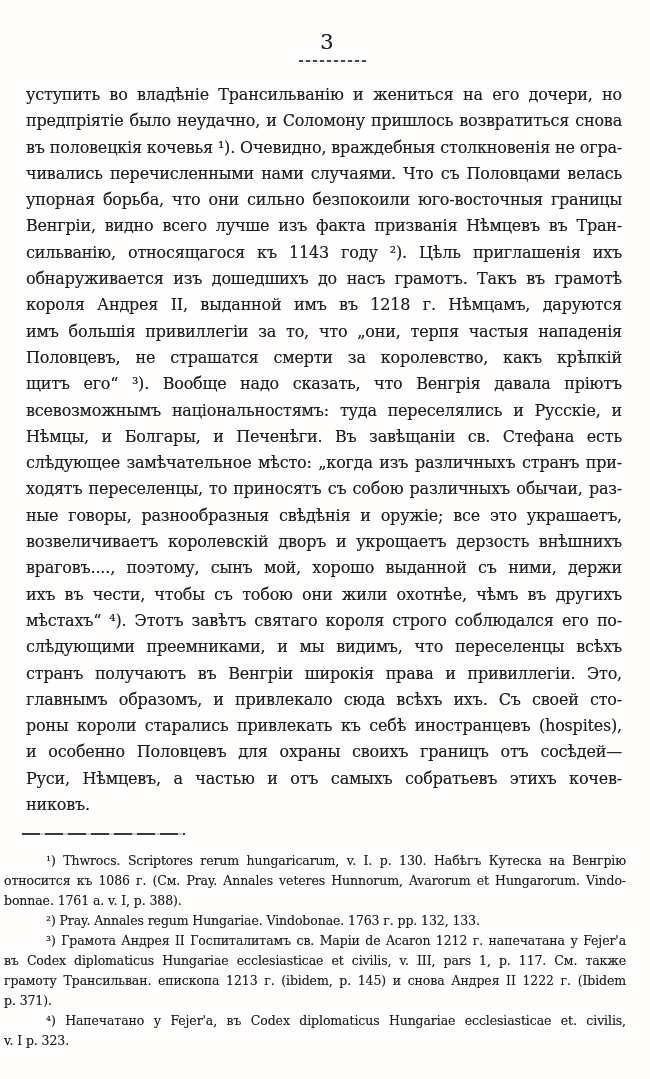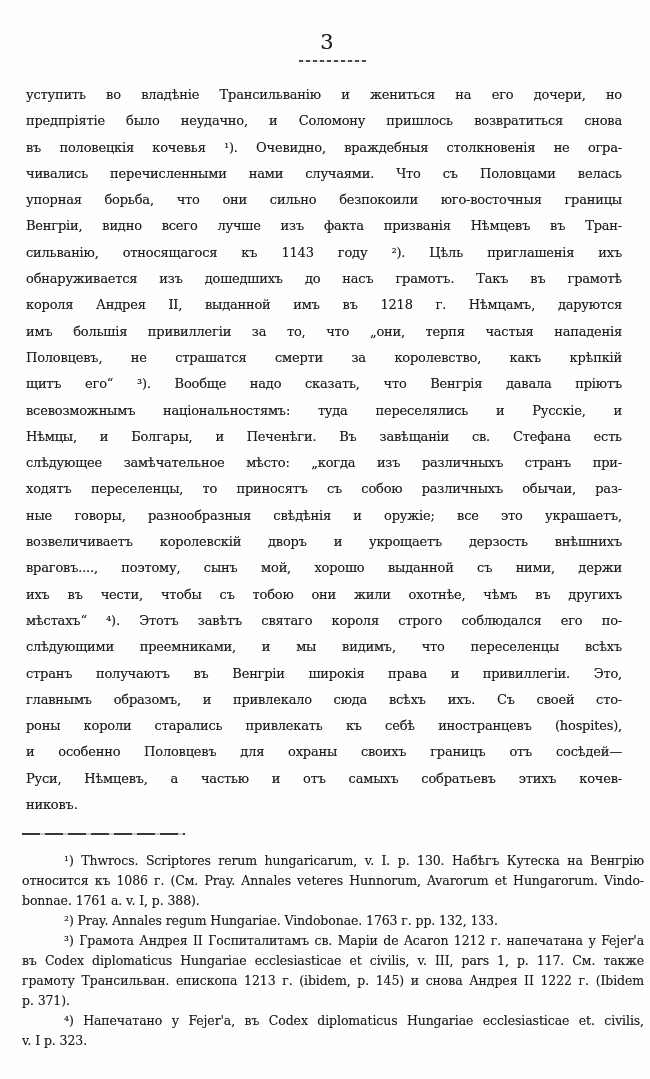--- a/index.html
+++ b/index.html
@@ -37,41 +37,41 @@
   }
   .main-text {
     position: absolute;
     top: 82px;
     left: 26px;
     width: 596px;
   }
   .line {
     height: 26.3px;
     line-height: 26.3px;
-    font-size: 13px;
+    font-size: 16px;
     letter-spacing: -0.2px;
     overflow: hidden;
     text-align: justify;
     text-shadow: 0 0 0.4px rgba(0,0,0,.45);
     white-space: normal;
   }
   .j { text-align-last: justify; }
   .foot-rule {
     position: absolute;
     top: 833px;
     left: 22px;
     width: 163px;
     height: 2px;
     background: repeating-linear-gradient(90deg,
       #383838 0 18px, rgba(56,56,56,.25) 18px 23px);
   }
   .footnotes {
     position: absolute;
     top: 851px;
-    left: 22px;
+    left: 4px;
     width: 622px;
   }
   .fn-line {
     height: 20px;
     line-height: 20px;
     font-size: 12.5px;
     letter-spacing: -0.1px;
     overflow: hidden;
     text-align: justify;
     text-shadow: 0 0 0.3px rgba(0,0,0,.4);

